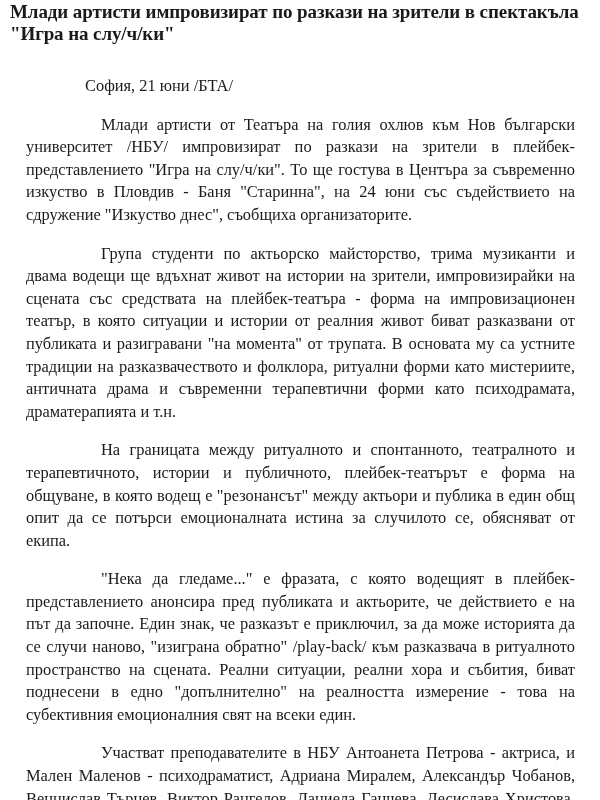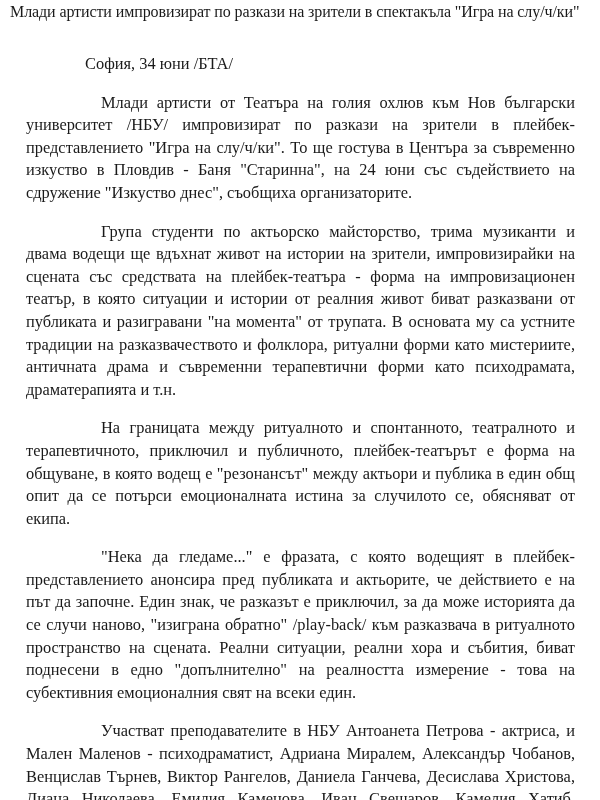--- a/index.html
+++ b/index.html
@@ -15,25 +15,25 @@
       font-family: "Liberation Serif", "DejaVu Serif", serif;
       color: #1a1a1a;
     }
     .page {
       position: absolute;
       left: 10px;
       top: 0px;
       width: 581px;
     }
     .title {
-      font-size: 16px;
+      font-size: 19px;
       line-height: 22px;
       margin: 0;
       padding-top: 1px;
-      font-weight: normal;
+      font-weight: bold;
       letter-spacing: -0.1px;
     }
     .body-text {
       margin-top: 30px;
       font-size: 16.4px;
       line-height: 22.6px;
     }
     .para {
       margin: 16px;
       text-align: justify;
@@ -44,22 +44,22 @@
       margin: 0;
       text-indent: 75px;
     }
   </style>
 </head>
 <body>
 
 <div class="page">
   <h1 class="title">Млади артисти импровизират по разкази на зрители в спектакъла "Игра на слу/ч/ки"</h1>
   <div class="body-text">
-    <p class="dateline">София, 34 юни /БТА/</p>
+    <p class="dateline">София, 21 юни /БТА/</p>
     <p class="para">Млади артисти от Театъра на голия охлюв към Нов български университет /НБУ/ импровизират по разкази на зрители в плейбек-представлението "Игра на слу/ч/ки". То ще гостува в Центъра за съвременно изкуство в Пловдив - Баня "Старинна", на 24 юни със съдействието на сдружение "Изкуство днес", съобщиха организаторите.</p>
     <p class="para">Група студенти по актьорско майсторство, трима музиканти и двама водещи ще вдъхнат живот на истории на зрители, импровизирайки на сцената със средствата на плейбек-театъра - форма на импровизационен театър, в която ситуации и истории от реалния живот биват разказвани от публиката и разигравани "на момента" от трупата. В основата му са устните традиции на разказвачеството и фолклора, ритуални форми като мистериите, античната драма и съвременни терапевтични форми като психодрамата, драматерапията и т.н.</p>
-    <p class="para">На границата между ритуалното и спонтанното, театралното и терапевтичното, приключил и публичното, плейбек-театърът е форма на общуване, в която водещ е "резонансът" между актьори и публика в един общ опит да се потърси емоционалната истина за случилото се, обясняват от екипа.</p>
+    <p class="para">На границата между ритуалното и спонтанното, театралното и терапевтичното, истории и публичното, плейбек-театърът е форма на общуване, в която водещ е "резонансът" между актьори и публика в един общ опит да се потърси емоционалната истина за случилото се, обясняват от екипа.</p>
     <p class="para">"Нека да гледаме..." е фразата, с която водещият в плейбек-представлението анонсира пред публиката и актьорите, че действието е на път да започне. Един знак, че разказът е приключил, за да може историята да се случи наново, "изиграна обратно" /play-back/ към разказвача в ритуалното пространство на сцената. Реални ситуации, реални хора и събития, биват поднесени в едно "допълнително" на реалността измерение - това на субективния емоционалния свят на всеки един.</p>
     <p class="para">Участват преподавателите в НБУ Антоанета Петрова - актриса, и Мален Маленов - психодраматист, Адриана Миралем, Александър Чобанов, Венцислав Търнев, Виктор Рангелов, Даниела Ганчева, Десислава Христова, Диана Николаева, Емилия Каменова, Иван Свещаров, Камелия Хатиб, Паолина Славова, Цветелина Стоянова, Юлияна Миланова, Яна Лазарова - студенти в департамент "Театър" на НБУ, и музикантите Александър Евтимов, Антони Райжеков и Стефан Христов.</p>
     <p class="para">Проектът "Игра на слу/ч/ки" се осъществява с финансовата подкрепа на Фонда за стратегическо развитие към настоятелството на НБУ.</p>
 
   </div>
 </div>
 
 </body></html>

